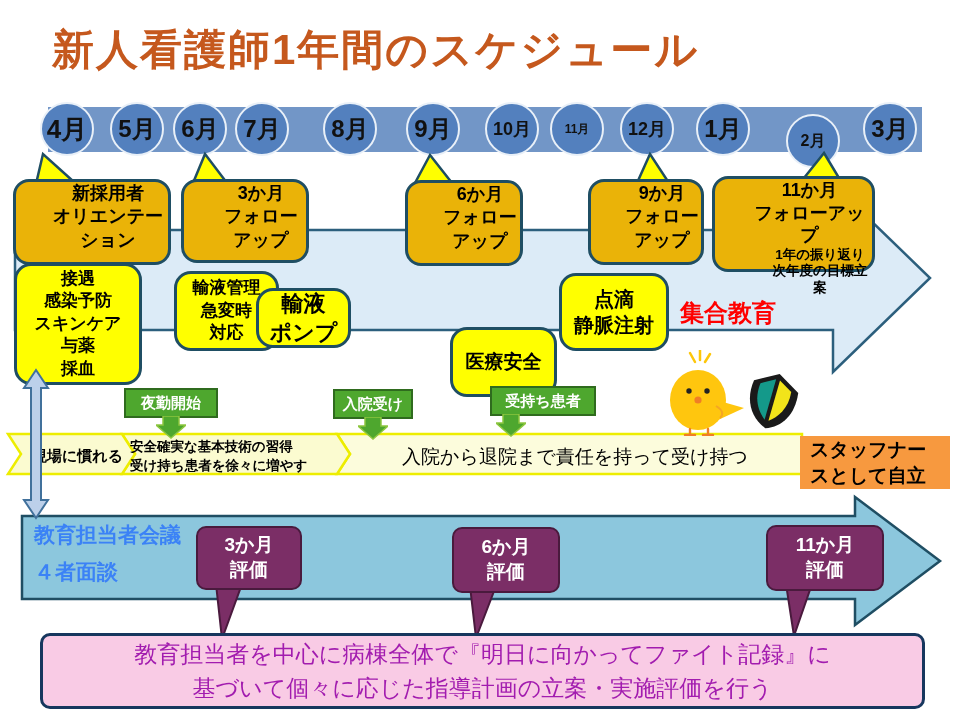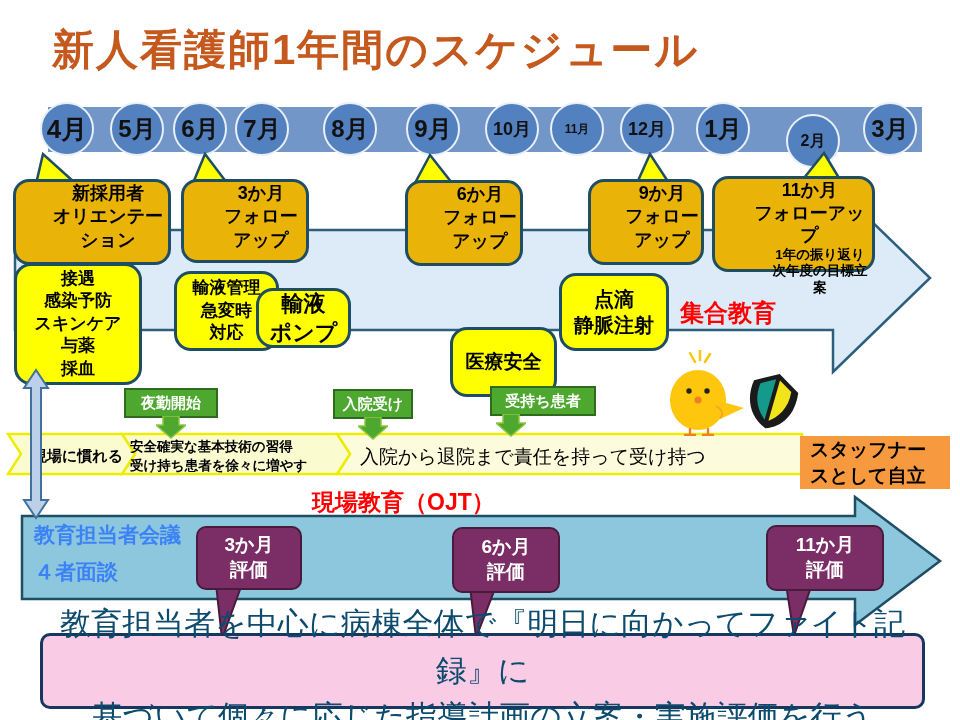--- a/index.html
+++ b/index.html
@@ -18,21 +18,21 @@
         justify-content:center;text-align:center;font-weight:bold;color:#000;z-index:5;line-height:1.32;}
   .gbox{background:#4EA72E;border:2px solid #2F6B1E;display:flex;align-items:center;justify-content:center;
         color:#fff;font-weight:bold;font-size:15px;z-index:5;}
   .redlabel{color:#FF0000;font-weight:bold;z-index:5;}
   .orangebox{background:#F7993F;color:#000;font-weight:bold;font-size:19px;line-height:1.35;
              display:flex;align-items:center;z-index:5;padding-left:10px;}
   .pbubble{background:#7B2E66;border:2.5px solid #4A1A3D;border-radius:10px;color:#fff;font-weight:bold;
            font-size:19px;line-height:1.3;display:flex;align-items:center;justify-content:center;
            text-align:center;z-index:6;}
   .pinkbox{background:#F9CBE5;border:3px solid #17375E;border-radius:10px;display:flex;align-items:center;
-           justify-content:center;text-align:center;font-size:31px;line-height:1.5;color:#0c4a6e;z-index:7;font-weight:500;}
+           justify-content:center;text-align:center;font-size:23px;line-height:1.5;color:#a21caf;z-index:7;font-weight:500;}
   .ojttext{font-weight:bold;color:#3b82f6;font-size:21px;z-index:5;}
   .bannertext{color:#000;z-index:3;}
   svg{display:block;}
   .z1{z-index:1}.z2{z-index:2}.z4{z-index:4}.z5{z-index:5}.z6{z-index:6}.z8{z-index:8}
 </style>
 </head>
 <body>
 
 <div class="stage">
 
@@ -168,30 +168,29 @@
     </svg>
 
   <svg class="abs z2" style="left:5px;top:432px;" width="805" height="46" viewBox="0 0 805 46">
     <polygon points="332,2 797,2 797,42 332,42 345,22" fill="#FCFCDC" stroke="#EDED00" stroke-width="2.5"></polygon>
     <polygon points="117,2 332,2 345,22 332,42 117,42 130,22" fill="#FBFBD0" stroke="#EDED00" stroke-width="2.5"></polygon>
     <polygon points="3,2 117,2 130,22 117,42 3,42 16,22" fill="#FBFBD0" stroke="#EDED00" stroke-width="2.5"></polygon>
   </svg>
   <div class="abs bannertext nowrap" style="left:32px;top:447px;font-size:15px;font-weight:bold;">現場に慣れる</div>
   <div class="abs bannertext pre" style="left:130px;top:438px;font-size:13.5px;font-weight:bold;line-height:1.4;">安全確実な基本技術の習得
 受け持ち患者を徐々に増やす</div>
-  <div class="abs bannertext nowrap" style="left:360px;top:444px;width:430px;font-size:19px;">入院から退院まで責任を持って受け持つ</div>
+  <div class="abs bannertext nowrap" style="left:360px;top:444px;width:430px;font-size:19px;text-align:center;">入院から退院まで責任を持って受け持つ</div>
 
   <div class="abs orangebox pre" style="left:800px;top:436px;width:150px;height:53px;">スタッフナー
 スとして自立</div>
 
   <svg class="abs z6" style="left:20px;top:368px;" width="32" height="152">
     <polygon points="16,2 28,20 21,20 21,132 28,132 16,150 4,132 11,132 11,20 4,20" fill="#BCD0EA" stroke="#41719C" stroke-width="2"></polygon>
   </svg>
 
-  <div class="abs redlabel nowrap" style="left:312px;top:487px;font-size:23px;">現場教育（OJT）</div>
 
   <svg class="abs z1" style="left:15px;top:490px;" width="935" height="142" viewBox="0 0 935 142">
     <polygon points="7,26 840,26 840,7 925,71 840,135 840,109 7,109" fill="#8CC7DD" stroke="#1F4E63" stroke-width="2.5"></polygon>
   </svg>
   <div class="abs ojttext nowrap" style="left:34px;top:521px;">教育担当者会議</div>
   <div class="abs ojttext nowrap" style="left:34px;top:558px;">４者面談</div>
 
   <svg class="abs z5" style="left:208px;top:584px;" width="44" height="58">
       <polygon points="8,0 34,0 14,55" fill="#7B2E66" stroke="#4A1A3D" stroke-width="2"></polygon>
     </svg>

